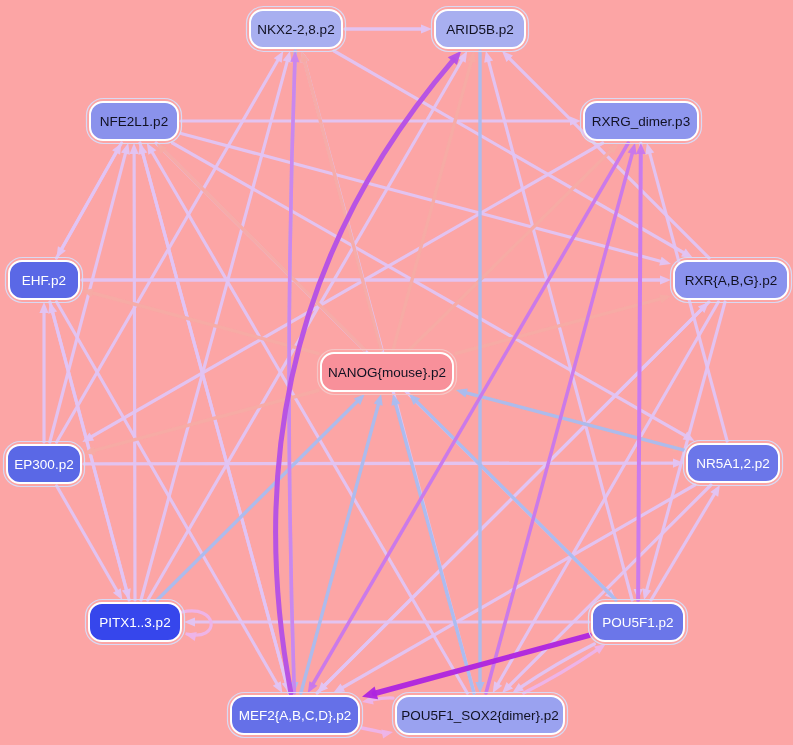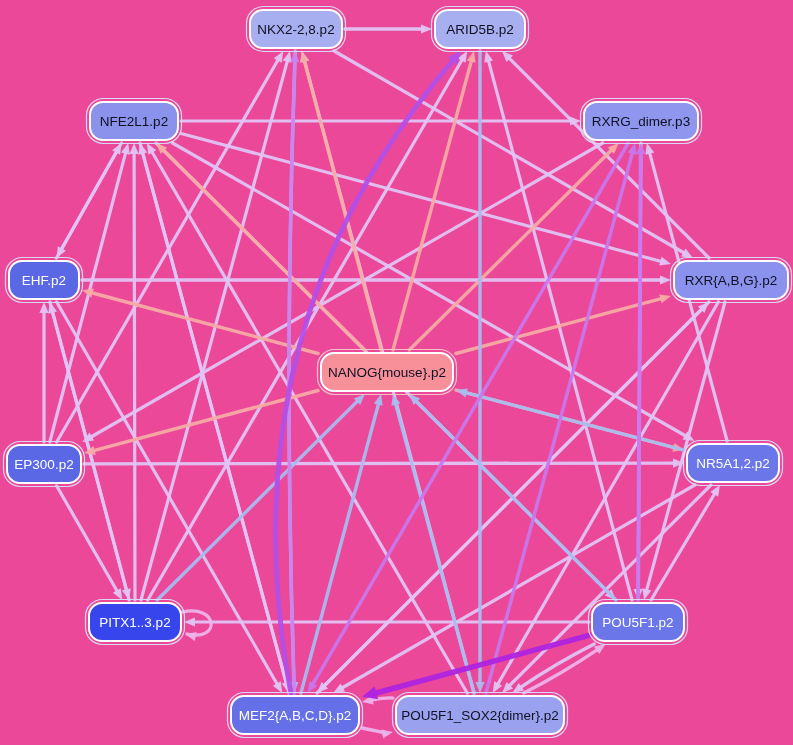--- a/index.html
+++ b/index.html
@@ -1,16 +1,16 @@
 <!DOCTYPE html>
 <html><head>
 <meta charset="utf-8">
 <style>
   html,body{margin:0;padding:0;background:#ffffff;}
-  #stage{position:relative;width:793px;height:745px;background:#ec4899;overflow:hidden;
+  #stage{position:relative;width:793px;height:745px;background:#fca5a5;overflow:hidden;
          font-family:"Liberation Sans", sans-serif;}
   svg{display:block;}
   text.node-label{font-family:"Liberation Sans", sans-serif;font-size:13.5px;}
 </style>
 </head>
 <body>
 
 <div id="stage">
   <svg id="graph" xmlns="http://www.w3.org/2000/svg" width="793" height="745" viewBox="0 0 793 745">
       <g>

